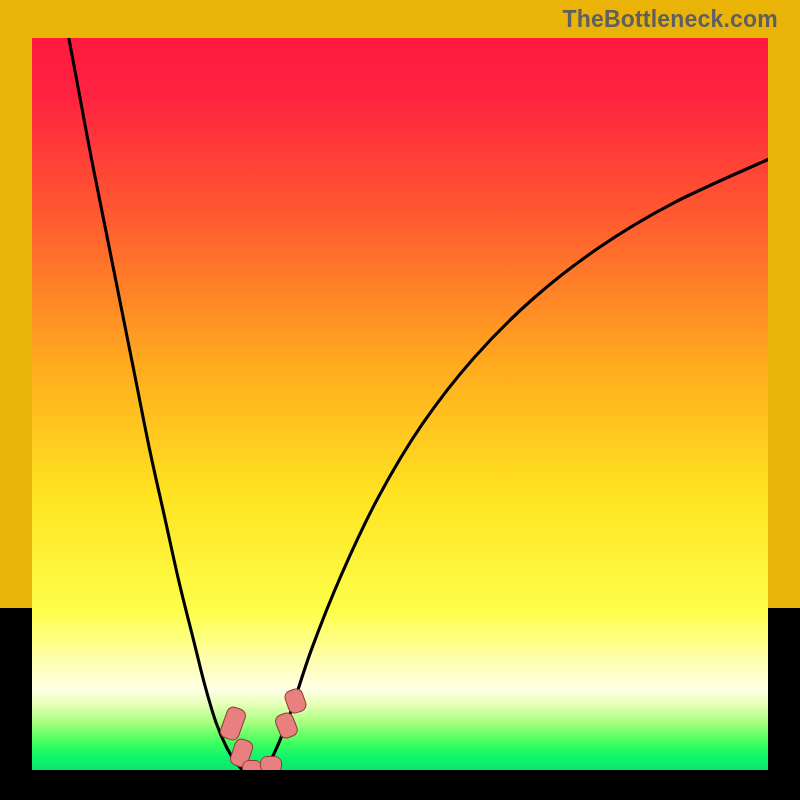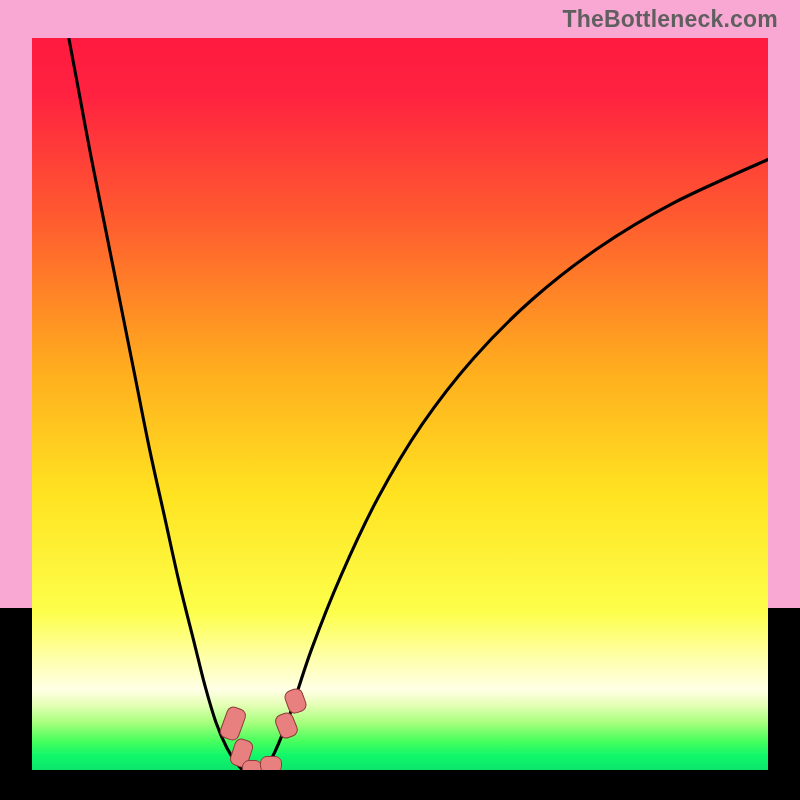--- a/index.html
+++ b/index.html
@@ -9,21 +9,21 @@
     height: 800px;
     background: #000;
     overflow: hidden;
   }
   .frame {
     position: absolute;
     left: 0;
     top: 0;
     width: 800px;
     height: 608px;
-    background: #f9a8d4;
+    background: #eab308;
   }
   .plot-area {
     position: absolute;
     left: 32px;
     top: 38px;
     width: 736px;
     height: 732px;
     overflow: hidden;
   }
   .gradient {

